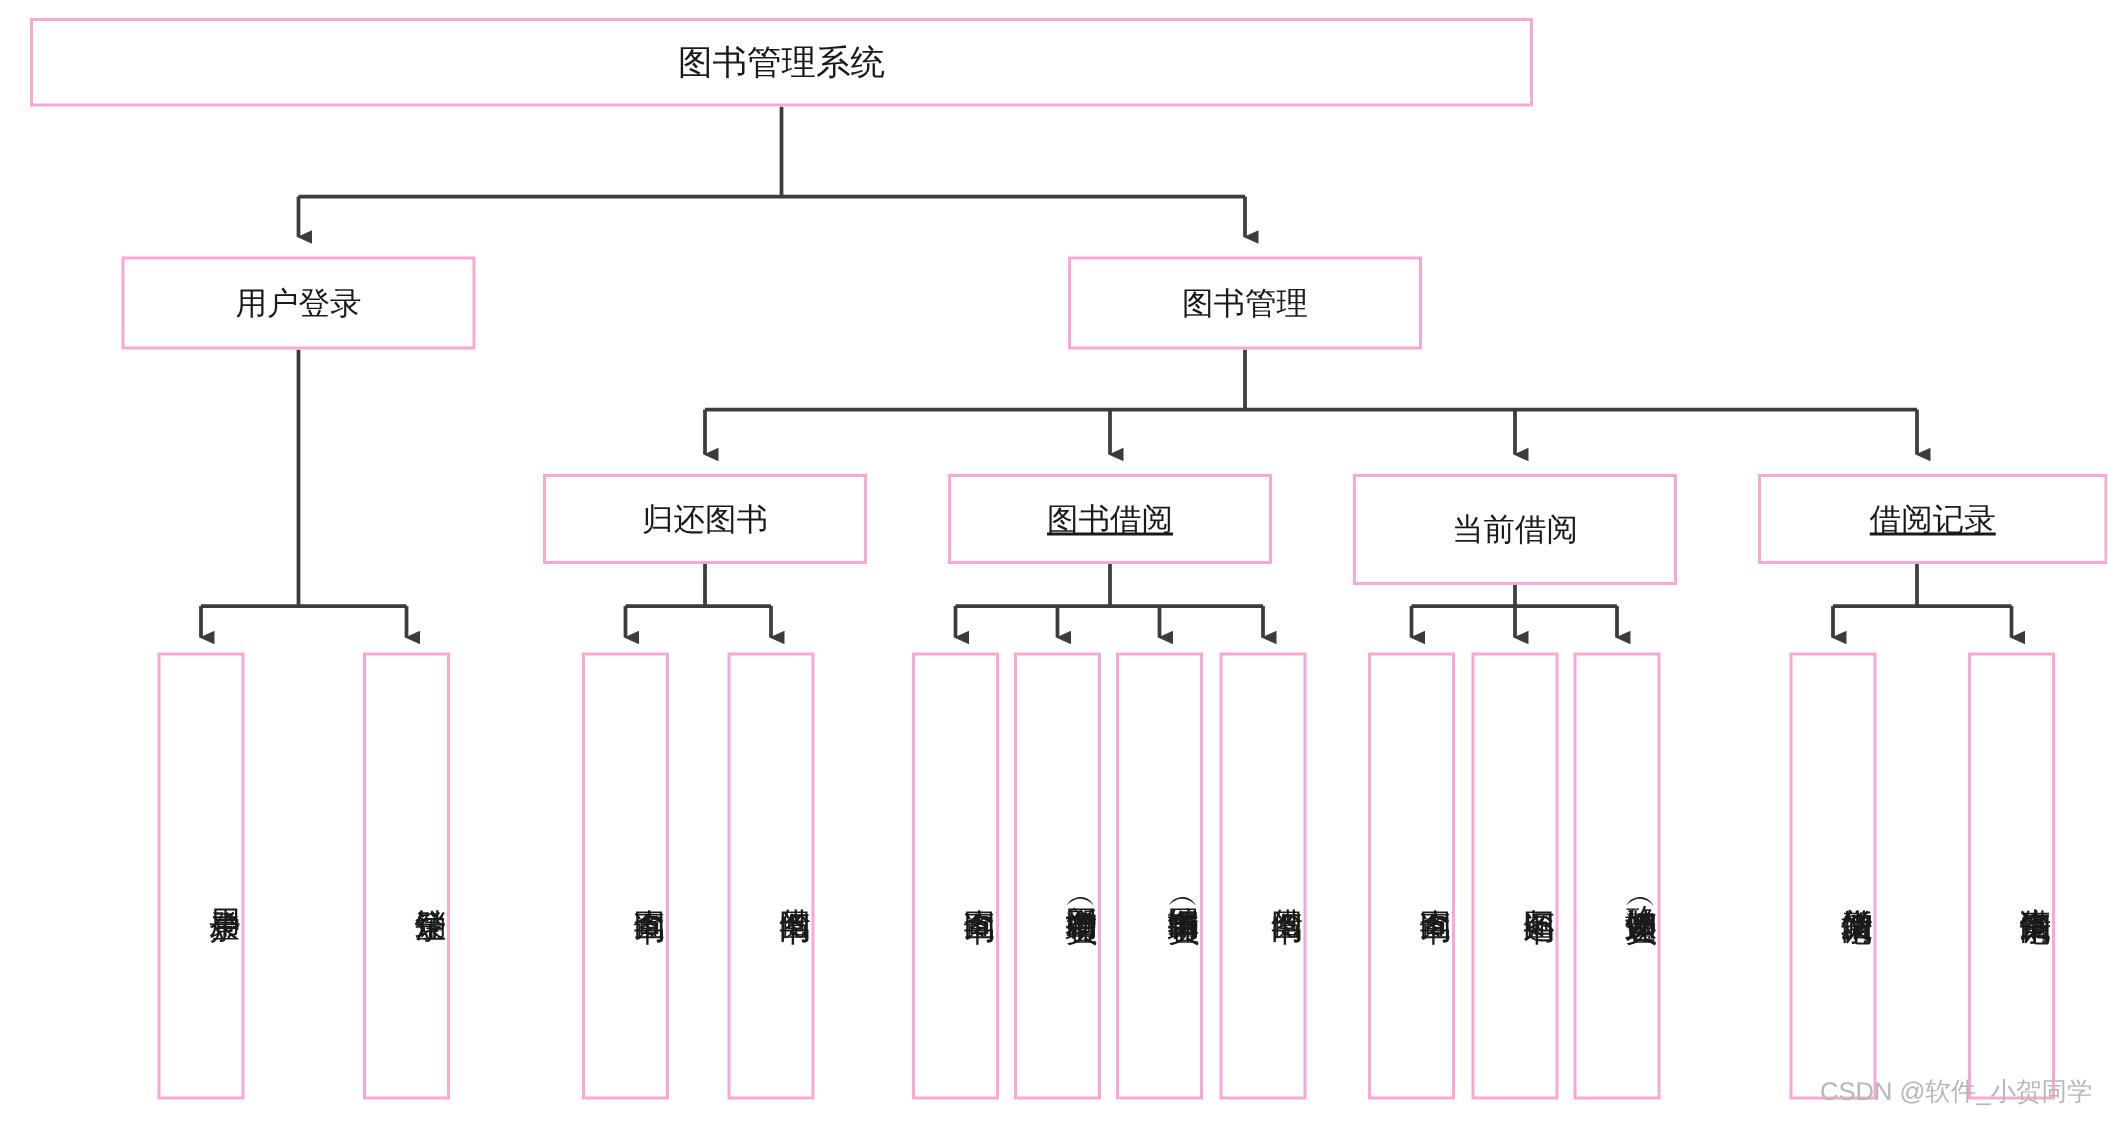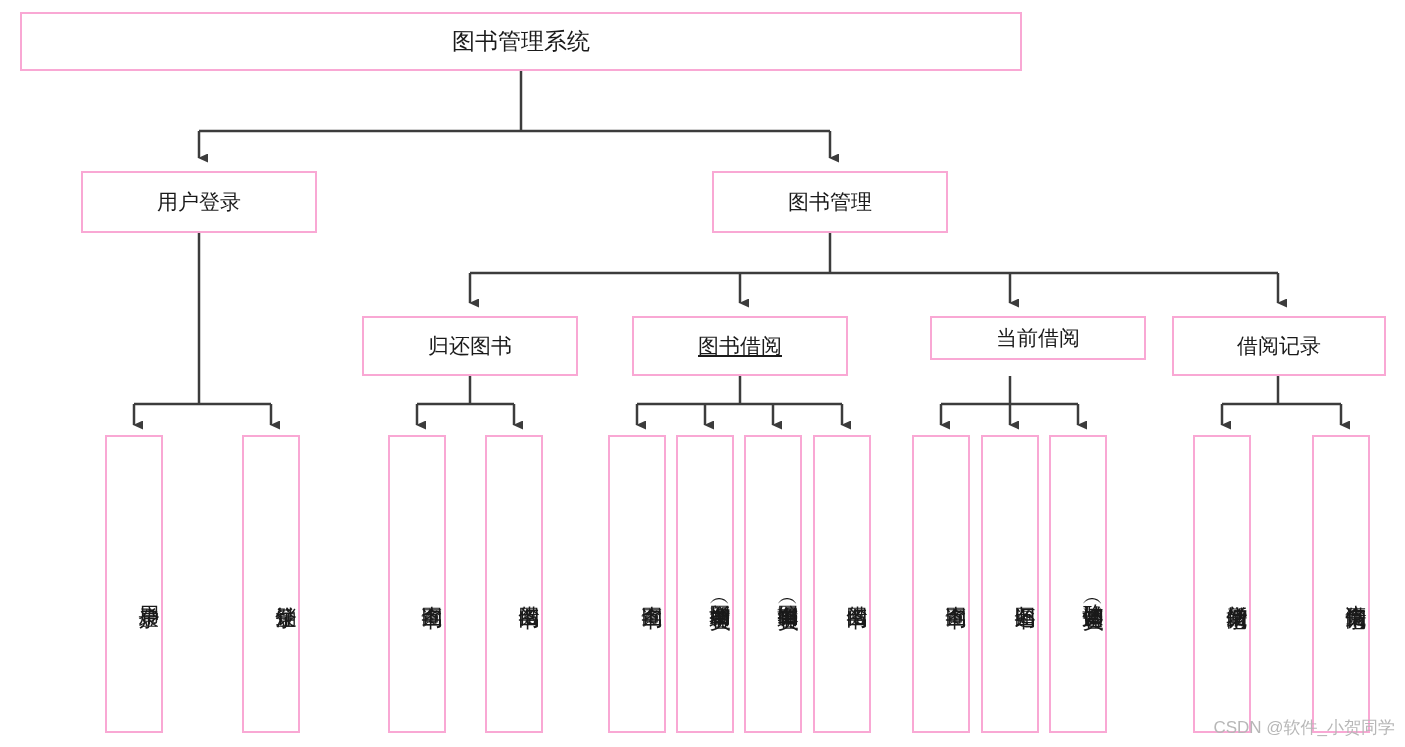--- a/index.html
+++ b/index.html
@@ -136,24 +136,24 @@
   <div class="node lvl2" style="left:712px; top:171px; width:236px; height:62px;">
     <span>图书管理</span>
   </div>
 
   <div class="node lvl3" style="left:362px; top:316px; width:216px; height:60px;">
     <span>归还图书</span>
   </div>
   <div class="node lvl3" style="left:632px; top:316px; width:216px; height:60px;text-decoration:underline;">
     <span>图书借阅</span>
   </div>
-  <div class="node lvl3" style="left:930px; top:316px; width:216px; height:44px;">
+  <div class="node lvl3" style="left:902px; top:316px; width:216px; height:74px;">
     <span>当前借阅</span>
   </div>
-  <div class="node lvl3" style="left:1172px; top:316px; width:214px; height:60px;">
+  <div class="node lvl3" style="left:1172px; top:316px; width:233px; height:60px;text-decoration:underline;">
     <span>借阅记录</span>
   </div>
 
   <div class="node leaf" style="left:105px; top:435px; width:58px; height:298px;">
     <span class="leaf-text">用户登录</span>
   </div>
   <div class="node leaf" style="left:242px; top:435px; width:58px; height:298px;">
     <span class="leaf-text">注销登录</span>
   </div>
 

